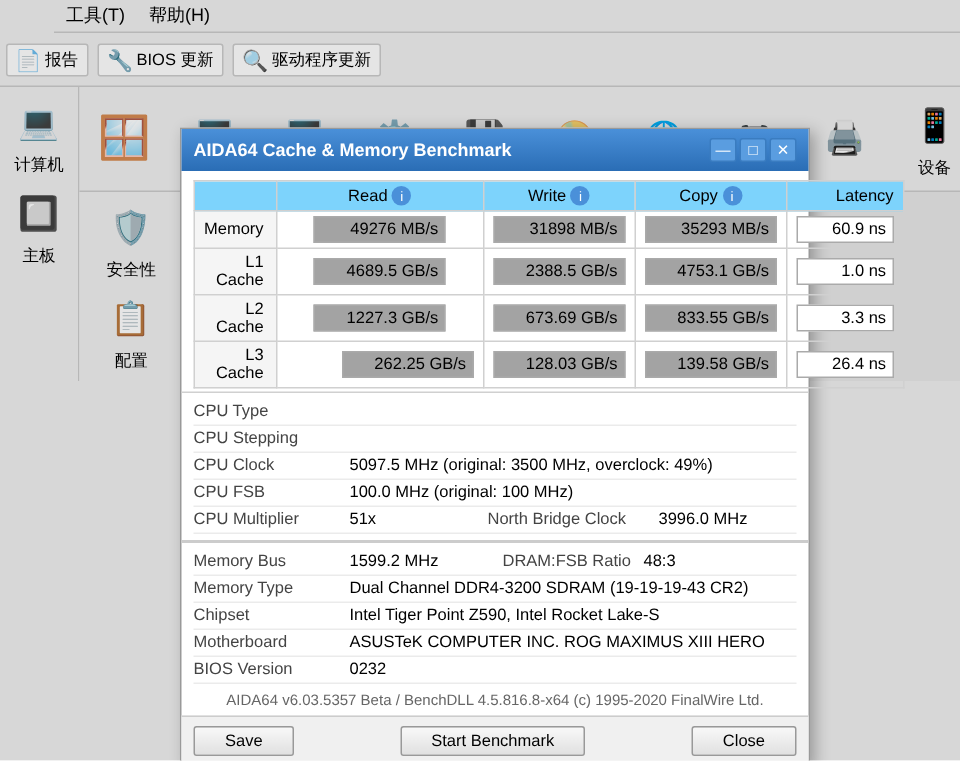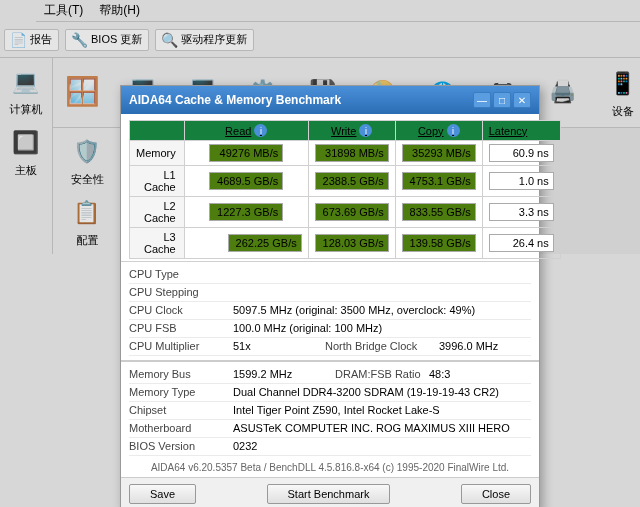--- a/index.html
+++ b/index.html
@@ -134,40 +134,39 @@
     .bench-table {
       width: 100%;
       border-collapse: collapse;
     }
     .bench-table th, .bench-table td {
       border: 1px solid #d0d0d0;
       padding: 3px 6px;
       font-size: 11px;
     }
     .bench-table th {
-      background: #15803d;
-      text-align: left;
+      background: #7dd3fc;
+      text-align: right;
       font-weight: normal;
-      text-decoration: underline;
     }
     .bench-table td:first-child {
       background: #f5f5f5;
       font-weight: normal;
       width: 70px;
       text-align: right;
       padding-right: 8px;
     }
     .bench-value {
-      background: #4d7c0f;
+      background: #a3a3a3;
       border: 1px solid #aaa;
       padding: 2px 4px;
       text-align: right;
       font-size: 11px;
       display: inline-block;
-      width: 74px;
+      width: 88px;
     }
     .bench-value-sm {
       background: white;
       border: 1px solid #aaa;
       padding: 2px 4px;
       text-align: right;
       font-size: 11px;
       display: inline-block;
       width: 65px;
     }
@@ -450,20 +449,20 @@
     <div class="info-row">
       <span class="info-label">Motherboard</span>
       <span class="info-value">ASUSTeK COMPUTER INC. ROG MAXIMUS XIII HERO</span>
     </div>
     <div class="info-row">
       <span class="info-label">BIOS Version</span>
       <span class="info-value">0232</span>
     </div>
   </div>
 
-  <div class="version-text">AIDA64 v6.20.5357 Beta / BenchDLL 4.5.816.8-x64  (c) 1995-2020 FinalWire Ltd.</div>
+  <div class="version-text">AIDA64 v6.03.5357 Beta / BenchDLL 4.5.816.8-x64  (c) 1995-2020 FinalWire Ltd.</div>
 
   <div class="modal-footer">
     <button class="footer-btn">Save</button>
     <button class="footer-btn">Start Benchmark</button>
     <button class="footer-btn">Close</button>
   </div>
 </div>
 
 </body></html>

